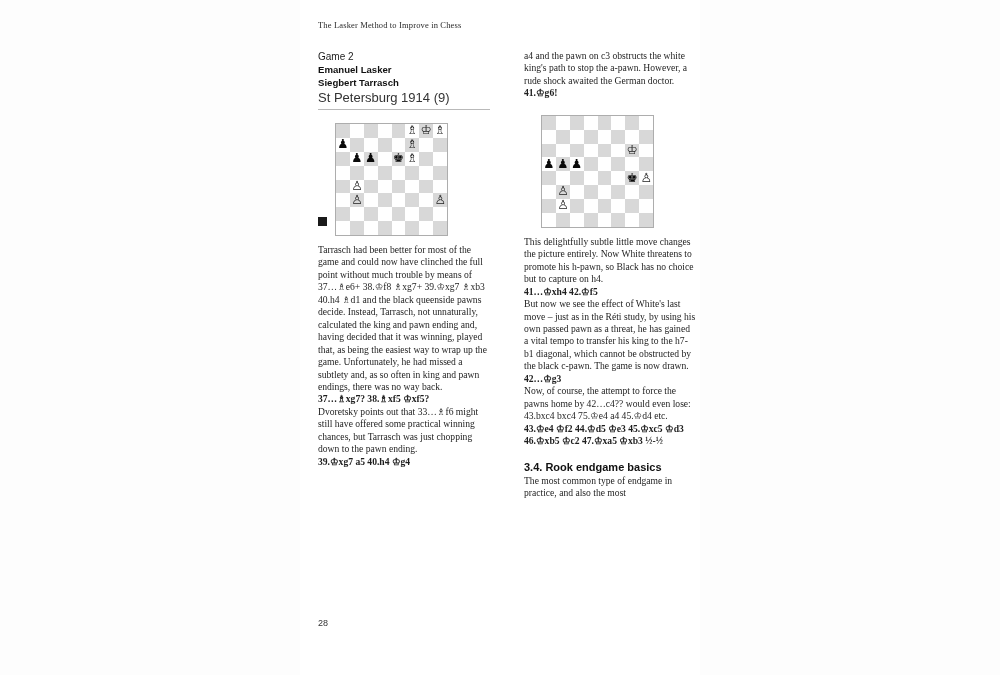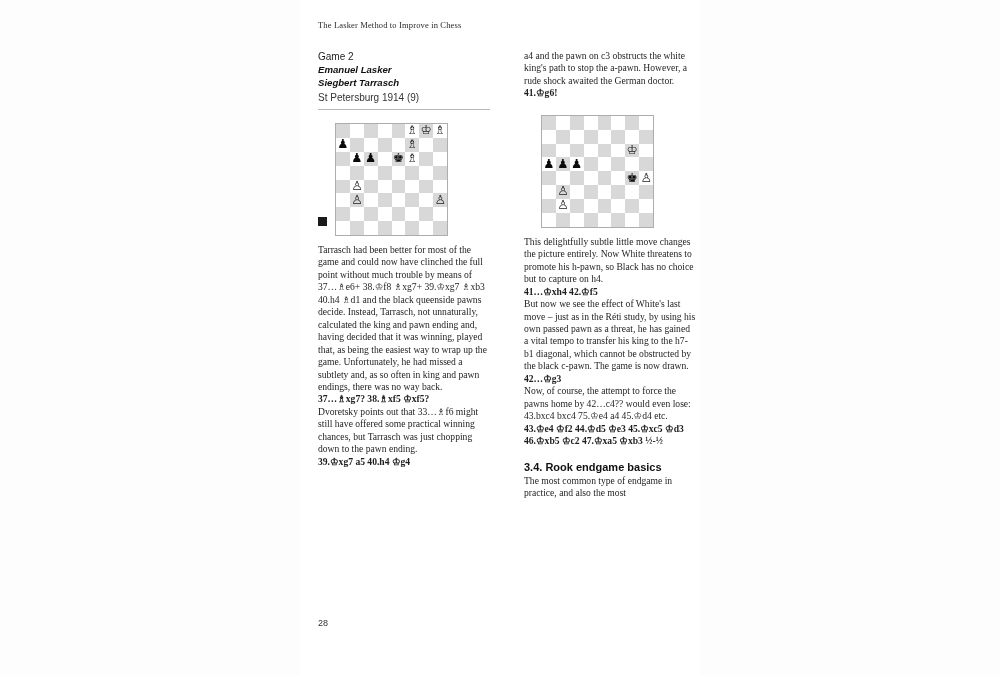--- a/index.html
+++ b/index.html
@@ -32,25 +32,25 @@
   }
   .col-left{left:18px;}
   .col-right{left:188px;margin-left:36px;}
 
   .game-label{
     font-family:"Liberation Sans", sans-serif;
     font-size:10px;color:#1d1d1d;line-height:13px;
   }
   .player{
     font-family:"Liberation Sans", sans-serif;
-    font-size:9.6px;font-weight:bold;color:#111;line-height:13px;font-style:italic;
+    font-size:9.6px;font-weight:bold;color:#111;line-height:13px;
   }
   .event{
     font-family:"Liberation Sans", sans-serif;
-    font-size:10px;color:#333;line-height:13px;margin-top:2px;
+    font-size:13px;color:#333;line-height:13px;margin-top:2px;
   }
   .rule{
     height:1px;background:#b9b9b9;margin:5px 0 9px 0;width:100%;
   }
   p{margin:0;}
   .moves{font-weight:bold;}
   .section-head{
     font-family:"Liberation Sans", sans-serif;
     font-size:11px;font-weight:bold;color:#111;
     margin-top:13px;margin-bottom:2px;

